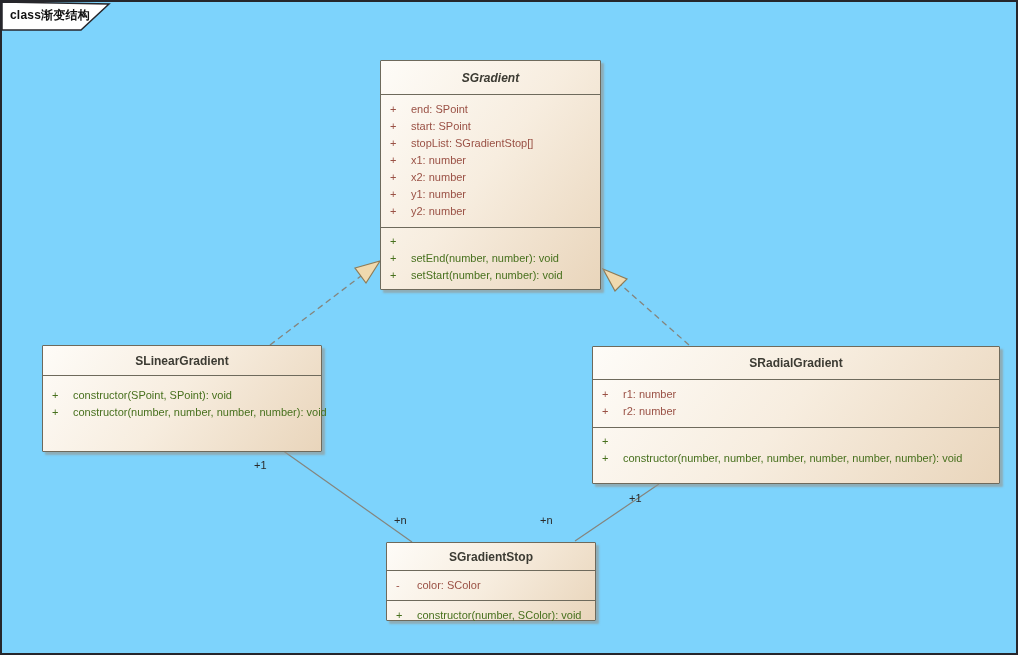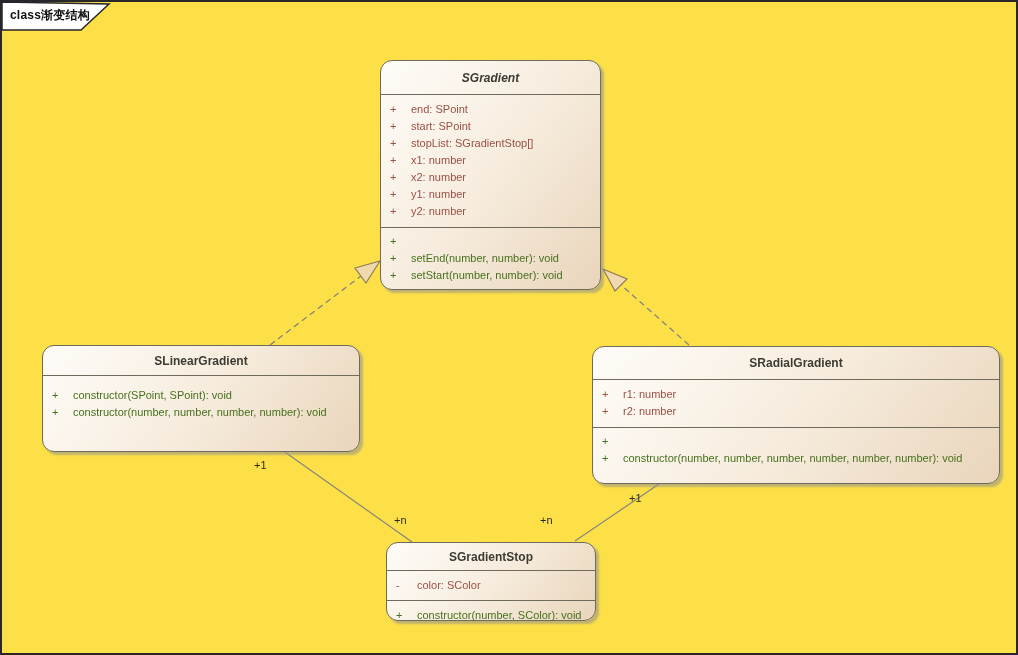--- a/index.html
+++ b/index.html
@@ -1,29 +1,29 @@
 <!DOCTYPE html>
 <html><head>
 <meta charset="utf-8">
 <style>
   html,body{margin:0;padding:0;background:#e8e8e8;}
   .frame{
-    position:relative;width:1018px;height:655px;background:#fde047;
+    position:relative;width:1018px;height:655px;background:#7dd3fc;
     border:2px solid #26262b;box-sizing:border-box;overflow:hidden;
     font-family:"Liberation Sans",sans-serif;
   }
   .layer{position:absolute;left:0;top:0;width:1018px;height:655px;}
   .frame-label{
     position:absolute;left:8px;top:5px;font-size:12px;font-weight:bold;color:#111;
     letter-spacing:0.2px;white-space:nowrap;
   }
   .uml-class{
     position:absolute;box-sizing:border-box;
     background:linear-gradient(128deg,#fefcf8 0%,#f7eddf 48%,#e9d5bb 100%);
-    border:1px solid #6e6a5c;border-radius:12px;
+    border:1px solid #6e6a5c;border-radius:1px;
     box-shadow:3px 3px 2px rgba(152,148,138,.6);
   }
   .cls-header{
     display:flex;align-items:center;justify-content:center;
     border-bottom:1px solid #6e6a5c;font-size:12px;font-weight:bold;color:#3c3b33;
     box-sizing:border-box;
   }
   .italic .cls-title{font-style:italic;}
   .cls-section{box-sizing:border-box;}
   .cls-section.bordered{border-bottom:1px solid #6e6a5c;}
@@ -97,21 +97,21 @@
           <span class="vis">+</span>
           <span class="txt">setEnd(number, number): void</span>
         </div>
       <div class="member method">
           <span class="vis">+</span>
           <span class="txt">setStart(number, number): void</span>
         </div>
     </div>
   </div>
 
-  <div class="uml-class" style="left:40px;top:343px;width:318px;height:107px;">
+  <div class="uml-class" style="left:40px;top:343px;width:280px;height:107px;">
     <div class="cls-header" style="height:30px;">
       <span class="cls-title">SLinearGradient</span>
     </div>
     <div class="cls-section" style="padding:11px 0 6px 0;">
       <div class="member method">
           <span class="vis">+</span>
           <span class="txt">constructor(SPoint, SPoint): void</span>
         </div>
       <div class="member method">
           <span class="vis">+</span>

